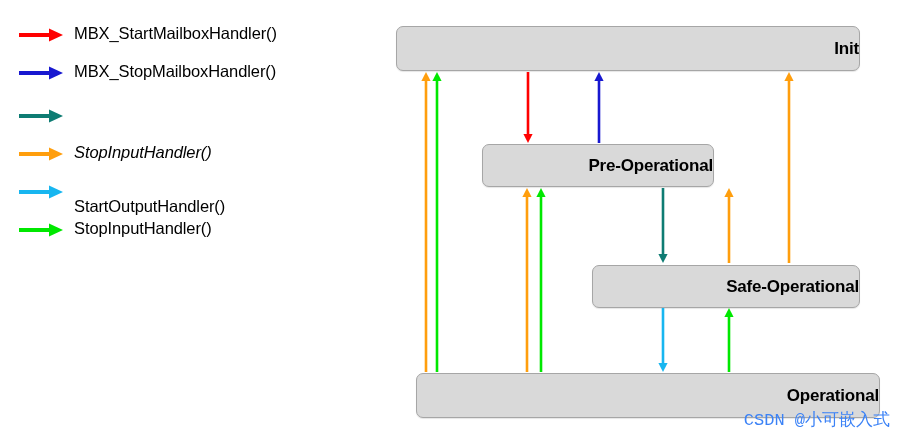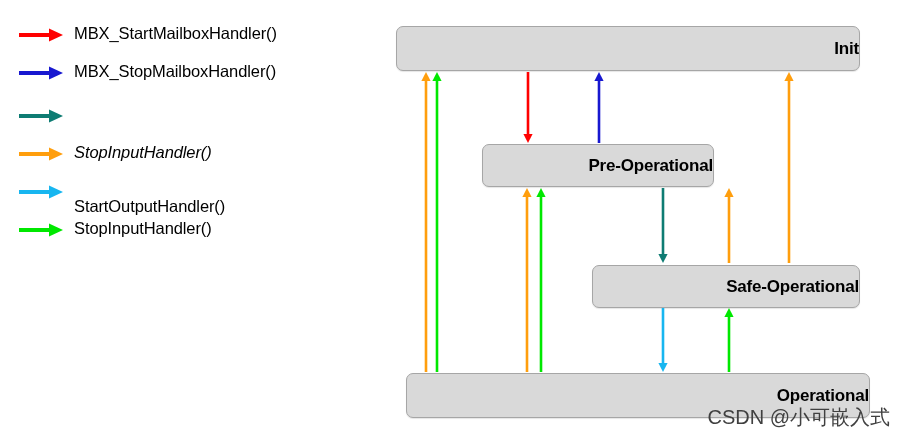--- a/index.html
+++ b/index.html
@@ -71,24 +71,24 @@
     width: 898px;
     height: 438px;
     pointer-events: none;
   }
 
   
   .watermark {
     position: absolute;
     right: 8px;
     bottom: 7px;
-    font-size: 20px;
-    color: #404040;
+    font-size: 17px;
+    color: #3b82f6;
     white-space: nowrap;
-    font-family: Liberation Sans, sans-serif;
+    font-family: Liberation Mono, monospace;
   }
 </style>
 </head>
 <body>
 
 <div id="canvas">
 
   <div class="legend" id="legend-root">
       <svg class="legend-swatch" viewBox="0 0 46 18" width="46" height="18" style="top: 26px;">
         <line x1="1" y1="9" x2="33" y2="9" stroke="#ff0000" stroke-width="4"></line>
@@ -124,21 +124,21 @@
   <div id="states-root">
       <div class="state-box" style="left: 396px; top: 26px; width: 464px; height: 45px;">
         <span class="state-label">Init</span>
       </div>
       <div class="state-box" style="left: 482px; top: 144px; width: 232px; height: 43px;">
         <span class="state-label">Pre-Operational</span>
       </div>
       <div class="state-box" style="left: 592px; top: 265px; width: 268px; height: 43px;">
         <span class="state-label">Safe-Operational</span>
       </div>
-      <div class="state-box" style="left: 406px; top: 373px; width: 464px; height: 45px;">
+      <div class="state-box" style="left: 416px; top: 373px; width: 464px; height: 45px;">
         <span class="state-label">Operational</span>
       </div>
     </div>
 
   <svg id="arrow-layer" viewBox="0 0 898 438" width="898" height="438" xmlns="http://www.w3.org/2000/svg">
       <g>
         <line x1="528" y1="72" x2="528" y2="135" stroke="#ff0000" stroke-width="2.6"></line>
         <path d="M 523.4 134 L 528 143 L 532.6 134 Z" fill="#ff0000"></path>
       </g>
       <g>

